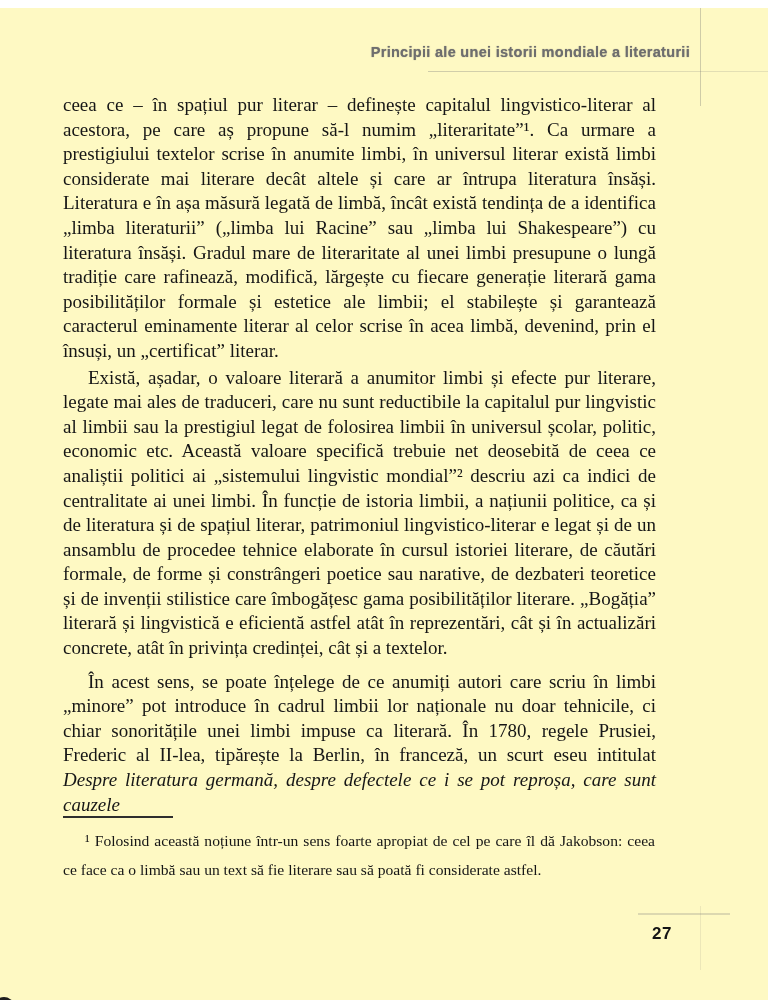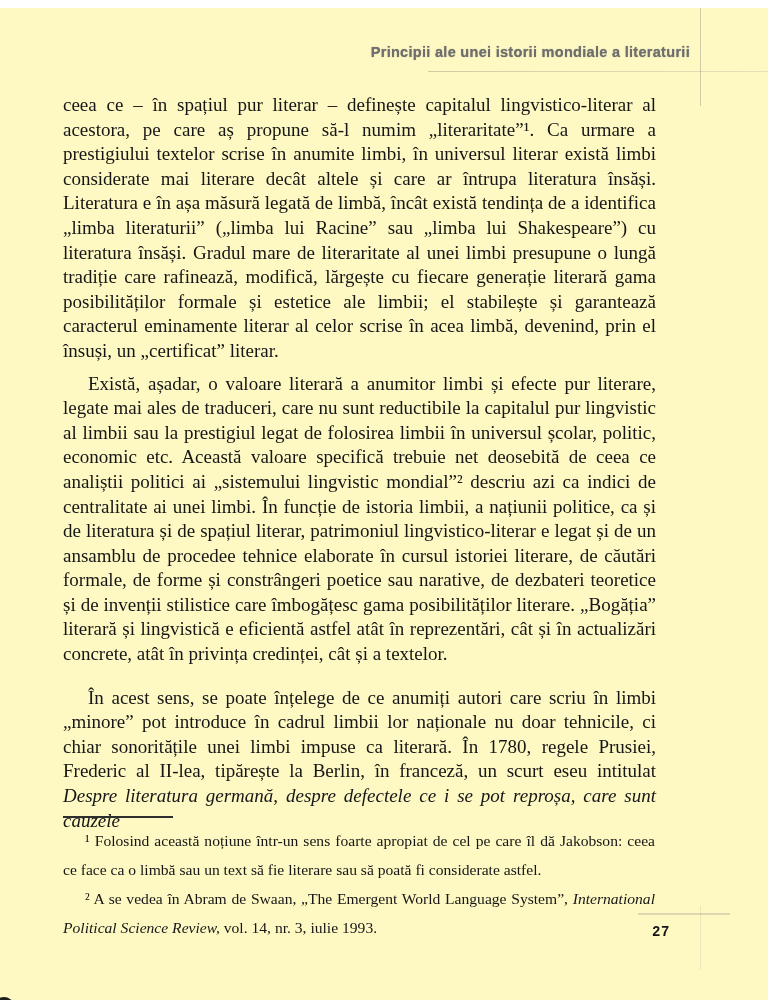--- a/index.html
+++ b/index.html
@@ -36,39 +36,39 @@
     background: rgba(110,110,110,0.12);
   }
   
   .body-text {
     position: absolute; left: 63px; top: 85px; width: 593px;
     font-size: 19px; line-height: 24.6px;
     text-align: justify;
   }
   .body-text p { margin: 0; }
   .body-text p.indent { text-indent: 25px; }
-  .body-text p:nth-child(2) { margin-top: 8px; }
-  .body-text p:nth-child(3) { margin-top: 19px; }
+  .body-text p:nth-child(2) { margin-top: 2px; }
+  .body-text p:nth-child(3) { margin-top: 9px; }
   .it { font-style: italic; }
   
   .fn-rule {
     position: absolute; left: 63px; top: 808px; width: 110px; height: 2px;
     background: #2e2e2e;
   }
   .footnotes {
     position: absolute; left: 63px; top: 818px; width: 592px;
     font-size: 15.6px; line-height: 29px;
     text-align: justify;
   }
   .footnotes p { margin: 0; text-indent: 22px; }
   
   .page-number {
     position: absolute; top: 916px; left: 652px;
-    font-family: Liberation Mono, monospace;
-    font-weight: bold; font-size: 14px; color: #141414;
+    font-family: Liberation Sans, sans-serif;
+    font-weight: bold; font-size: 17px; color: #141414;
     letter-spacing: 0.5px;
     text-align: center;
   }
   
   .artifact-dash {
     position: absolute; top: 905px; left: 638px; width: 92px; height: 2px;
     background: rgba(120,120,120,0.25);
   }
   .blob-bl {
     position: absolute; left: -5px; bottom: -4px; width: 18px; height: 15px;
@@ -101,21 +101,20 @@
   <div class="body-text">
       <p><span>ceea ce – în spațiul pur literar – definește capitalul lingvistico-literar al acestora, pe care aș propune să-l numim „literaritate”¹. Ca urmare a prestigiului textelor scrise în anumite limbi, în universul literar există limbi considerate mai literare decât altele și care ar întrupa literatura însăși. Literatura e în așa măsură legată de limbă, încât există tendința de a identifica „limba literaturii” („limba lui Racine” sau „limba lui Shakespeare”) cu literatura însăși. Gradul mare de literaritate al unei limbi presupune o lungă tradiție care rafinează, modifică, lărgește cu fiecare generație literară gama posibilităților formale și estetice ale limbii; el stabilește și garantează caracterul eminamente literar al celor scrise în acea limbă, devenind, prin el însuși, un „certificat” literar.</span></p>
       <p class="indent"><span>Există, așadar, o valoare literară a anumitor limbi și efecte pur literare, legate mai ales de traduceri, care nu sunt reductibile la capitalul pur lingvistic al limbii sau la prestigiul legat de folosirea limbii în universul școlar, politic, economic etc. Această valoare specifică trebuie net deosebită de ceea ce analiștii politici ai „sistemului lingvistic mondial”² descriu azi ca indici de centralitate ai unei limbi. În funcție de istoria limbii, a națiunii politice, ca și de literatura și de spațiul literar, patrimoniul lingvistico-literar e legat și de un ansamblu de procedee tehnice elaborate în cursul istoriei literare, de căutări formale, de forme și constrângeri poetice sau narative, de dezbateri teoretice și de invenții stilistice care îmbogățesc gama posibilităților literare. „Bogăția” literară și lingvistică e eficientă astfel atât în reprezentări, cât și în actualizări concrete, atât în privința credinței, cât și a textelor.</span></p>
       <p class="indent"><span>În acest sens, se poate înțelege de ce anumiți autori care scriu în limbi „minore” pot introduce în cadrul limbii lor naționale nu doar tehnicile, ci chiar sonoritățile unei limbi impuse ca literară. În 1780, regele Prusiei, Frederic al II-lea, tipărește la Berlin, în franceză, un scurt eseu intitulat </span><span class="it">Despre literatura germană, despre defectele ce i se pot reproșa, care sunt cauzele</span></p>
     </div>
 
   <div class="fn-rule"></div>
 
   <div class="footnotes">
       <p class="indent"><span>¹ Folosind această noțiune într-un sens foarte apropiat de cel pe care îl dă Jakobson: ceea ce face ca o limbă sau un text să fie literare sau să poată fi considerate astfel.</span></p>
-      <p class="indent"><span>² A se vedea în Abram de Swaan, „The Emergent World Language System”, </span><span class="it">International Political Science Review,</span><span> vol. 14, nr. 3, iulie 1993.</span></p>
     </div>
 
   <div class="page-number">27</div>
 
   <div class="artifact-dash"></div>
   <div class="blob-bl"></div>
   <div class="smudge-bl-1"></div>
   <div class="smudge-bl-2"></div>
   <div class="bar-bottom"></div>
 

